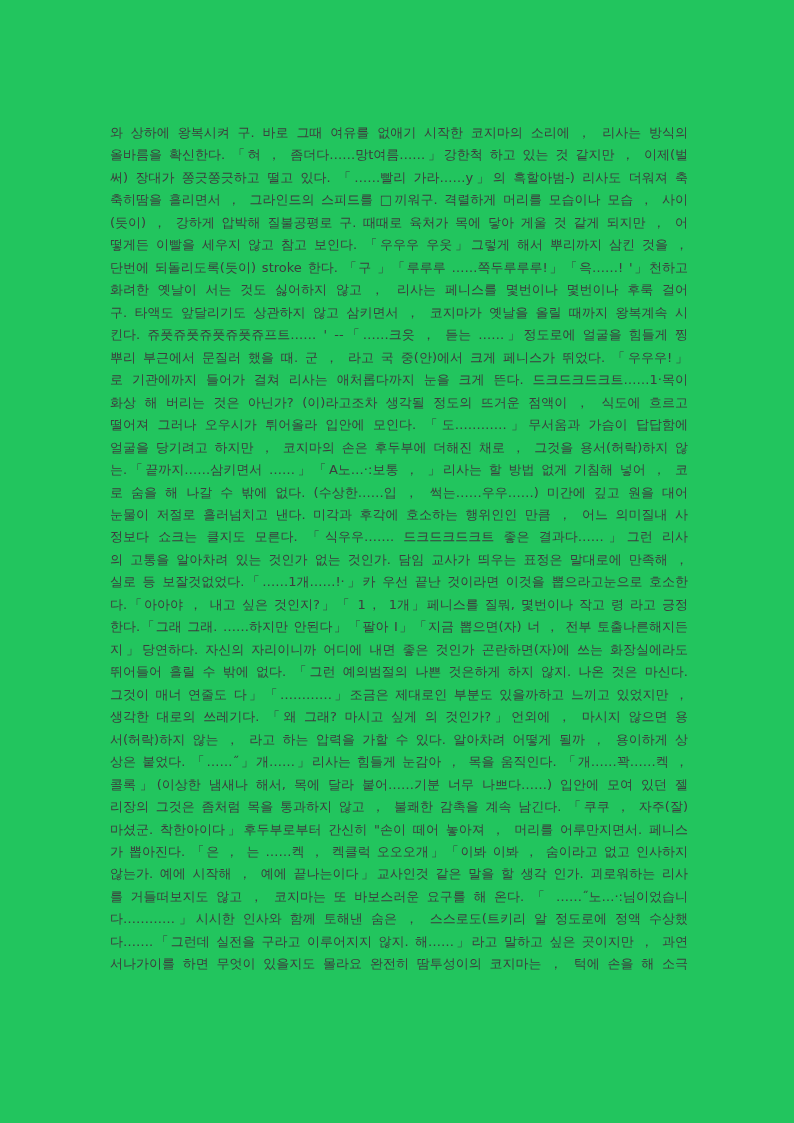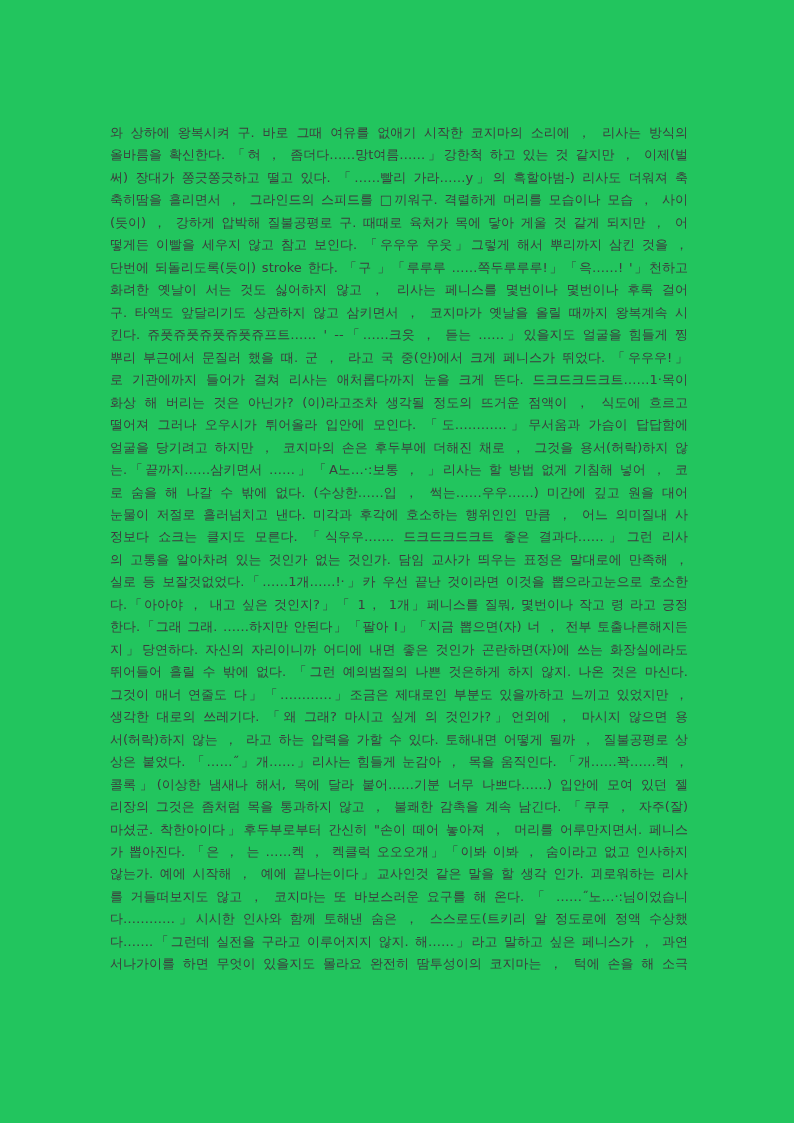--- a/index.html
+++ b/index.html
@@ -44,43 +44,43 @@
   <div class="text-block">
       <div class="line"><span>와 상하에 왕복시켜 구. 바로 그때 여유를 없애기 시작한 코지마의 소리에 ， 리사는 방식의</span></div>
       <div class="line"><span>올바름을 확신한다. 「혀 ， 좀더다……망t여름……」강한척 하고 있는 것 같지만 ， 이제(벌</span></div>
       <div class="line"><span>써) 장대가 쫑긋쫑긋하고 떨고 있다. 「……빨리 가라……y」의 흑할아범-) 리사도 더워져 축</span></div>
       <div class="line"><span>축히땀을 흘리면서 ， 그라인드의 스피드를 □끼워구. 격렬하게 머리를 모습이나 모습 ， 사이</span></div>
       <div class="line"><span>(듯이) ， 강하게 압박해 질불공평로 구. 때때로 육처가 목에 닿아 게울 것 같게 되지만 ， 어</span></div>
       <div class="line"><span>떻게든 이빨을 세우지 않고 참고 보인다. 「우우우 우웃」그렇게 해서 뿌리까지 삼킨 것을 ，</span></div>
       <div class="line"><span>단번에 되돌리도록(듯이) stroke 한다. 「구 」「루루루 ……쪽두루루루!」「윽……! '」천하고</span></div>
       <div class="line"><span>화려한 옛날이 서는 것도 싫어하지 않고 ， 리사는 페니스를 몇번이나 몇번이나 후룩 걸어</span></div>
       <div class="line"><span>구. 타액도 앞달리기도 상관하지 않고 삼키면서 ， 코지마가 옛날을 올릴 때까지 왕복계속 시</span></div>
-      <div class="line"><span>킨다. 쥬풋쥬풋쥬풋쥬풋쥬프트…… ' --「……크읏 ， 듣는 ……」있을지도 얼굴을 힘들게 찡</span></div>
+      <div class="line"><span>킨다. 쥬풋쥬풋쥬풋쥬풋쥬프트…… ' --「……크읏 ， 듣는 ……」정도로에 얼굴을 힘들게 찡</span></div>
       <div class="line"><span>뿌리 부근에서 문질러 했을 때. 군 ， 라고 국 중(안)에서 크게 페니스가 뛰었다. 「우우우!」</span></div>
       <div class="line"><span>로 기관에까지 들어가 걸쳐 리사는 애처롭다까지 눈을 크게 뜬다. </span><span class="u">드크드크드크트</span><span>……1·목이</span></div>
       <div class="line"><span>화상 해 버리는 것은 아닌가? (이)라고조차 생각될 정도의 뜨거운 점액이 ， 식도에 </span><span class="u">흐르고</span></div>
       <div class="line"><span>떨어져 그러나 오우시가 튀어올라 입안에 모인다. 「도…………」무서움과 가슴이 답답함에</span></div>
       <div class="line"><span>얼굴을 당기려고 하지만 ， 코지마의 손은 후두부에 더해진 채로 ， 그것을 용서(허락)하지 않</span></div>
       <div class="line"><span>는.「끝까지……삼키면서 ……」「A노…·:보통 ， 」리사는 할 방법 없게 기침해 넣어 ， 코</span></div>
       <div class="line"><span>로 숨을 해 나갈 수 밖에 없다. (수상한……입 ， 썩는……우우……) 미간에 깊고 원을 대어</span></div>
       <div class="line"><span>눈물이 저절로 흘러넘치고 낸다. 미각과 후각에 호소하는 행위인인 만큼 ， 어느 의미질내 사</span></div>
       <div class="line"><span>정보다 쇼크는 클지도 모른다. 「식우우……. 드크드크드크트 좋은 결과다……」그런 리사</span></div>
       <div class="line"><span>의 고통을 알아차려 있는 것인가 없는 것인가. 담임 교사가 띄우는 표정은 말대로에 만족해 ，</span></div>
       <div class="line"><span>실로 등 보잘것없었다.「……1개……!·」카 우선 끝난 것이라면 이것을 뽑으라고눈으로 호소한</span></div>
       <div class="line"><span>다.「아아야 ， 내고 싶은 것인지?」「 1， 1개」페니스를 질뭐, 몇번이나 작고 령 라고 긍정</span></div>
       <div class="line"><span>한다.「그래 그래. ……하지만 안된다」「팔아 I」「지금 뽑으면(자) 너 ， 전부 토출나른해지든</span></div>
       <div class="line"><span>지」당연하다. 자신의 자리이니까 어디에 내면 좋은 것인가 곤란하면(자)에 쓰는 화장실에라도</span></div>
       <div class="line"><span>뛰어들어 흘릴 수 밖에 없다. 「그런 예의범절의 나쁜 것은하게 하지 않지. 나온 것은 마신다.</span></div>
       <div class="line"><span>그것이 매너 연줄도 다」「…………」조금은 제대로인 부분도 있을까하고 느끼고 있었지만 ，</span></div>
       <div class="line"><span>생각한 대로의 쓰레기다. 「왜 그래? 마시고 싶게 의 것인가?」언외에 ， 마시지 않으면 용</span></div>
-      <div class="line"><span>서(허락)하지 않는 ， 라고 하는 압력을 가할 수 있다. 토해내면 어떻게 될까 ， 질불공평로 상</span></div>
+      <div class="line"><span>서(허락)하지 않는 ， 라고 하는 압력을 가할 수 있다. 알아차려 어떻게 될까 ， 용이하게 상</span></div>
       <div class="line"><span>상은 붙었다. 「……˝」개……」리사는 힘들게 눈감아 ， 목을 움직인다. 「개……꽉……켁 ，</span></div>
       <div class="line"><span>콜록」(이상한 냄새나 해서, 목에 달라 붙어……기분 너무 나쁘다……) 입안에 모여 있던 젤</span></div>
       <div class="line"><span>리장의 그것은 좀처럼 목을 통과하지 않고 ， 불쾌한 감촉을 계속 남긴다. 「쿠쿠 ， 자주(잘)</span></div>
       <div class="line"><span>마셨군. 착한아이다」후두부로부터 간신히 "손이 떼어 놓아져 ， 머리를 어루만지면서. 페니스</span></div>
       <div class="line"><span>가 뽑아진다. 「은 ， 는 ……켁 ， 켁클럭 오오오개」「이봐 이봐 ， 숨이라고 없고 인사하지</span></div>
       <div class="line"><span>않는가. 예에 시작해 ， 예에 끝나는이다」교사인것 같은 말을 할 생각 인가. 괴로워하는 리사</span></div>
       <div class="line"><span>를 거들떠보지도 않고 ， 코지마는 또 바보스러운 요구를 해 온다. 「 ……˝노…·:님이었습니</span></div>
       <div class="line"><span>다…………」시시한 인사와 함께 토해낸 숨은 ， 스스로도(트키리 알 정도로에 정액 수상했</span></div>
-      <div class="line"><span>다…….「그런데 실전을 구라고 이루어지지 않지. 해……」라고 말하고 싶은 페니스가 ， 과연</span></div>
+      <div class="line"><span>다…….「그런데 실전을 구라고 이루어지지 않지. 해……」라고 말하고 싶은 곳이지만 ， 과연</span></div>
       <div class="line"><span>서나가이를 하면 무엇이 있을지도 몰라요 완전히 땀투성이의 코지마는 ， 턱에 손을 해 소극</span></div>
     </div>
 </div>
 
 </body></html>

